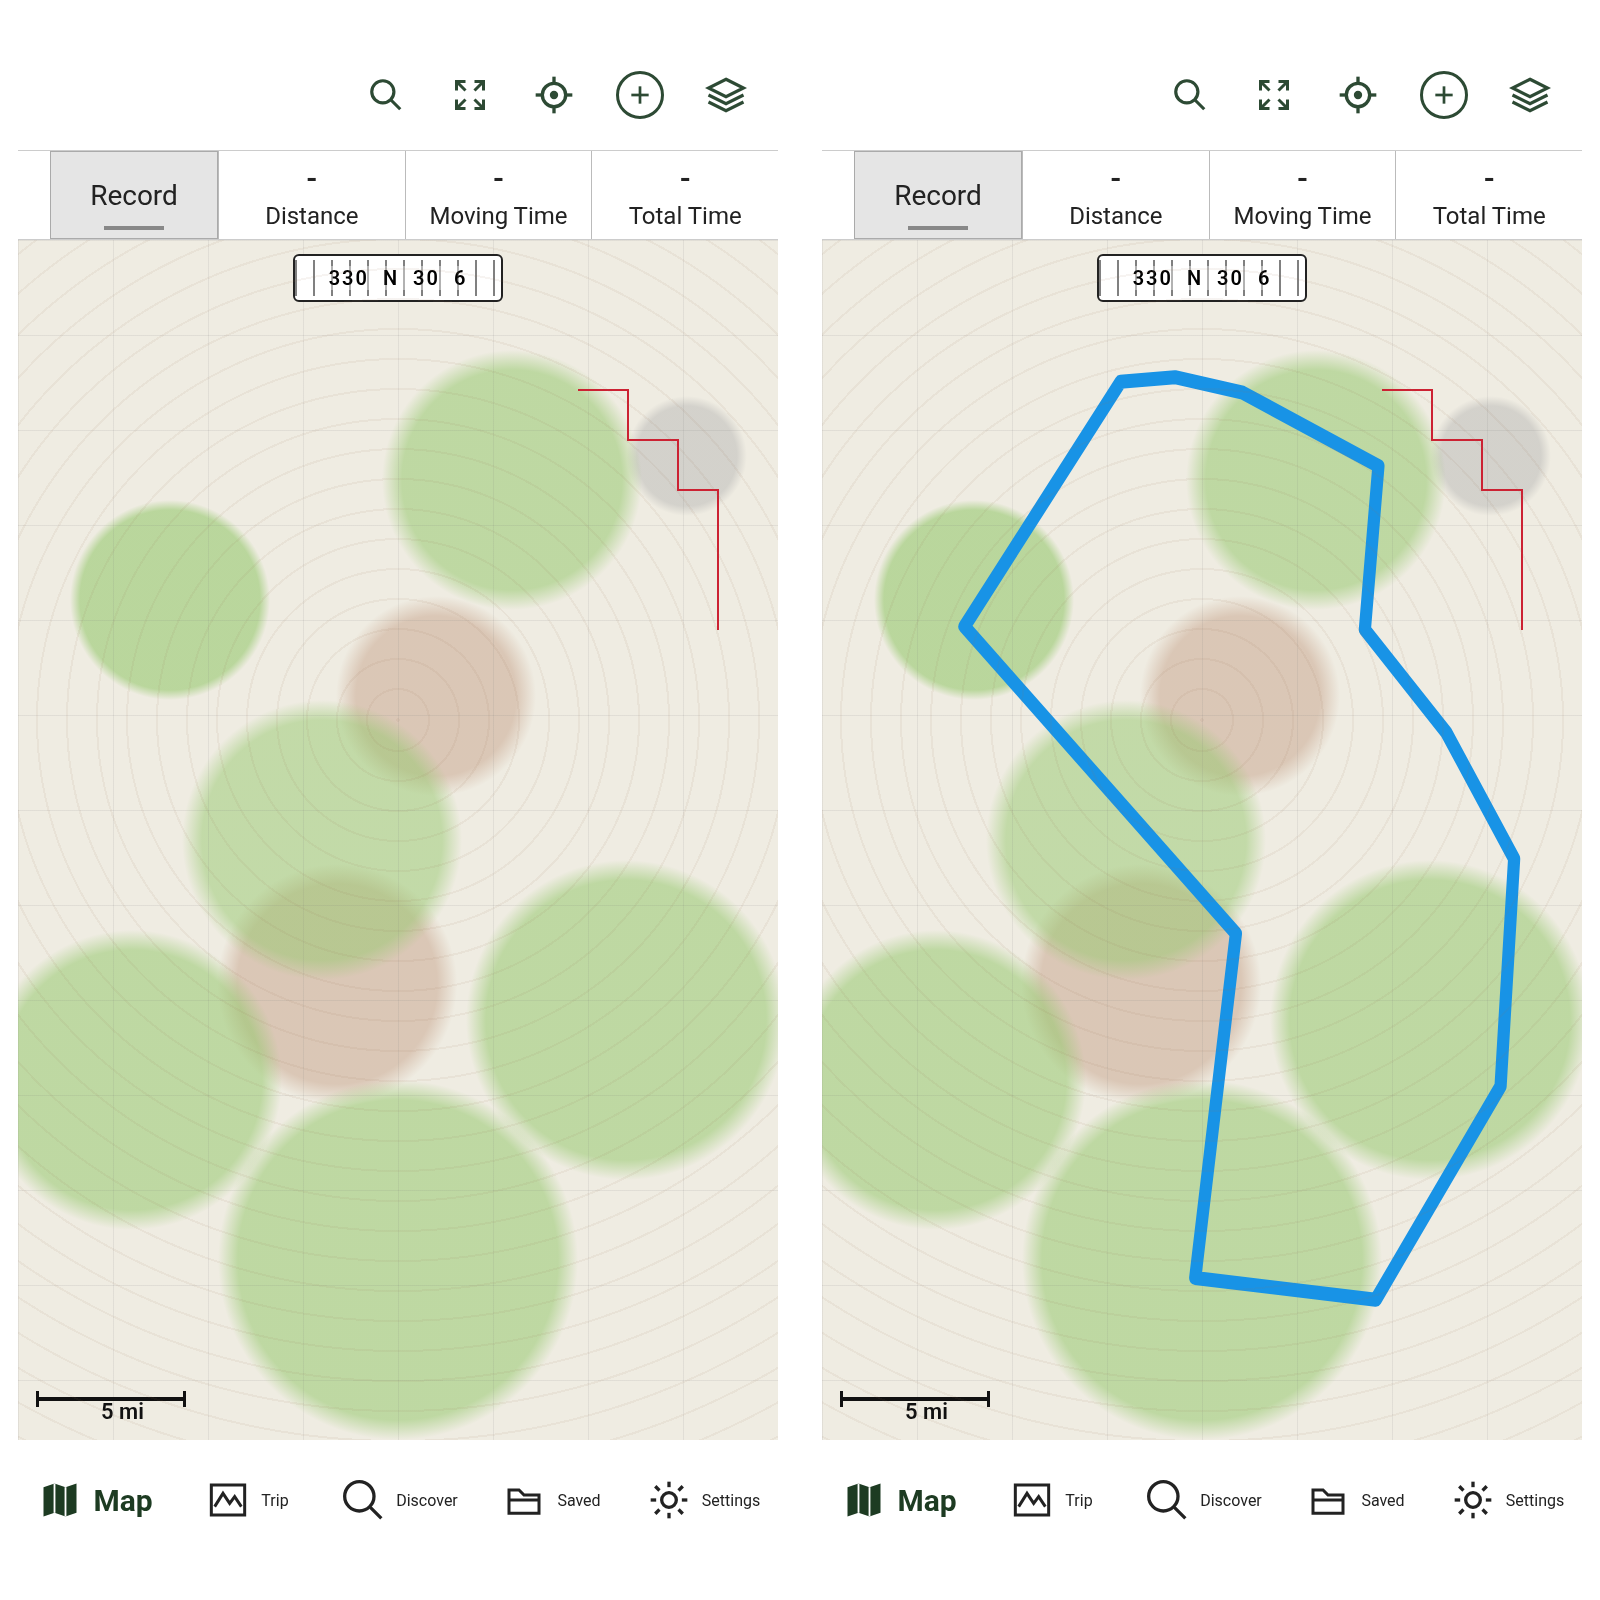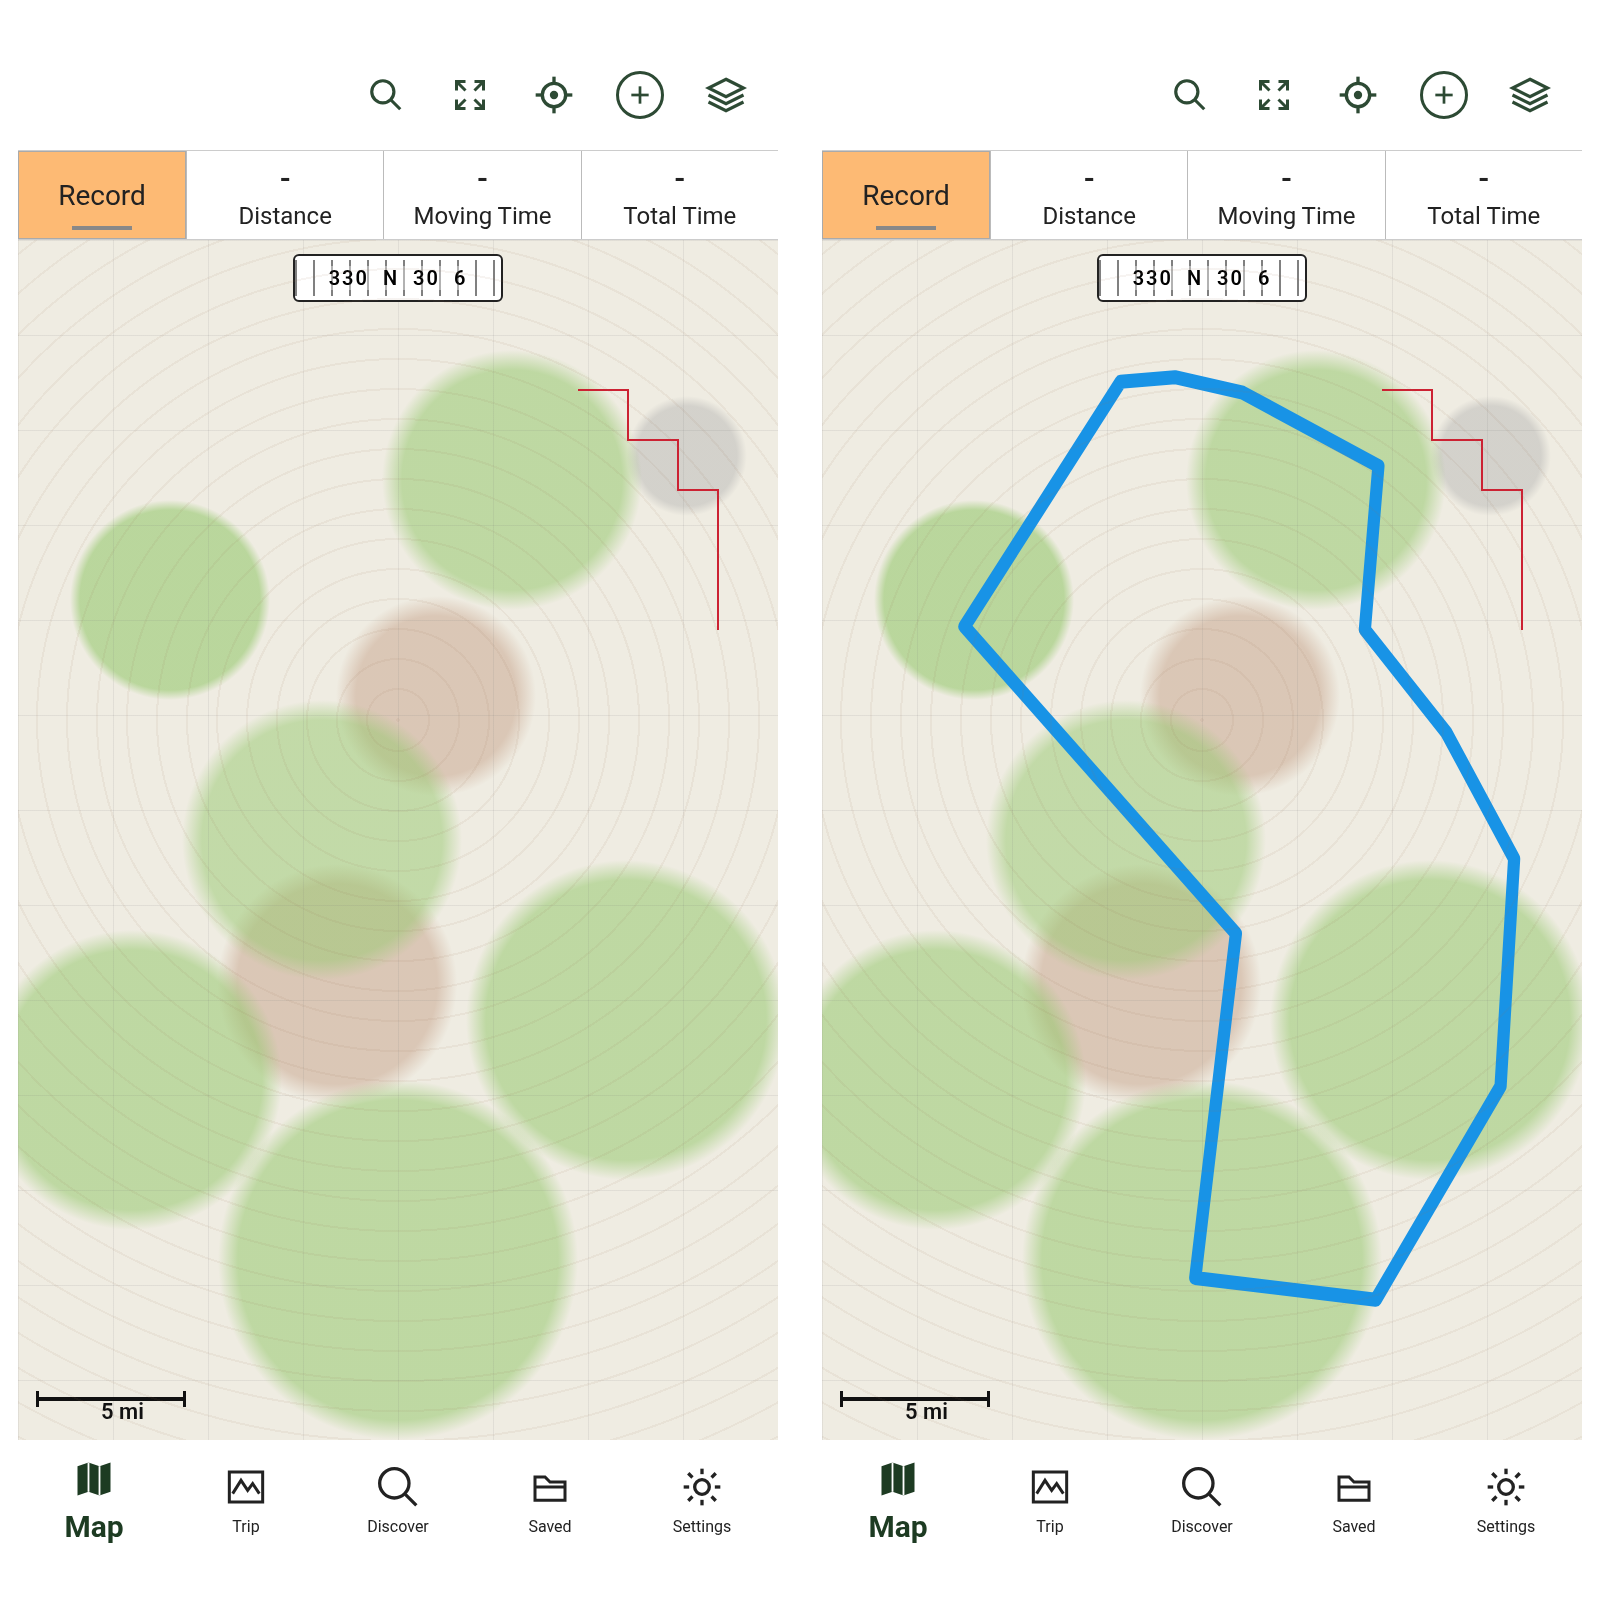--- a/index.html
+++ b/index.html
@@ -45,30 +45,31 @@
   }
   
   .stats-row {
     display: flex;
     height: 90px;
     border-top: 1px solid #ccc;
     border-bottom: 1px solid #ccc;
   }
   .record-btn {
     width: 168px;
-    background: #fdba74;
+    background: #e5e5e5;
     border: 1px solid #aaa;
     display: flex;
     flex-direction: column;
     align-items: center;
     justify-content: center;
     font-size: 28px;
     color: #222;
     cursor: pointer;
     position: relative;
+    margin-left: 32px;
   }
   .record-btn::after {
     content:"";
     position:absolute;
     bottom:8px;
     width:60px;
     height:4px;
     background:#888;
   }
   .stat-cell {
@@ -188,21 +189,21 @@
 
   
   .bottom-nav {
     height: 120px;
     display:flex;
     background:#fff;
   }
   .nav-item {
     flex:1;
     display:flex;
-    flex-direction:column;
+    flex-direction:row;
     align-items:center;
     justify-content:center;
     gap:8px;
     cursor:pointer;
     color:#222;
   }
   .nav-item.active { color:#1d3b22; font-weight:700; }
   .nav-item.active .nav-label { font-size:30px; }
   .nav-icon { width:50px; height:44px; display:flex; align-items:center; justify-content:center; }
   .nav-label { font-size:16px; }

